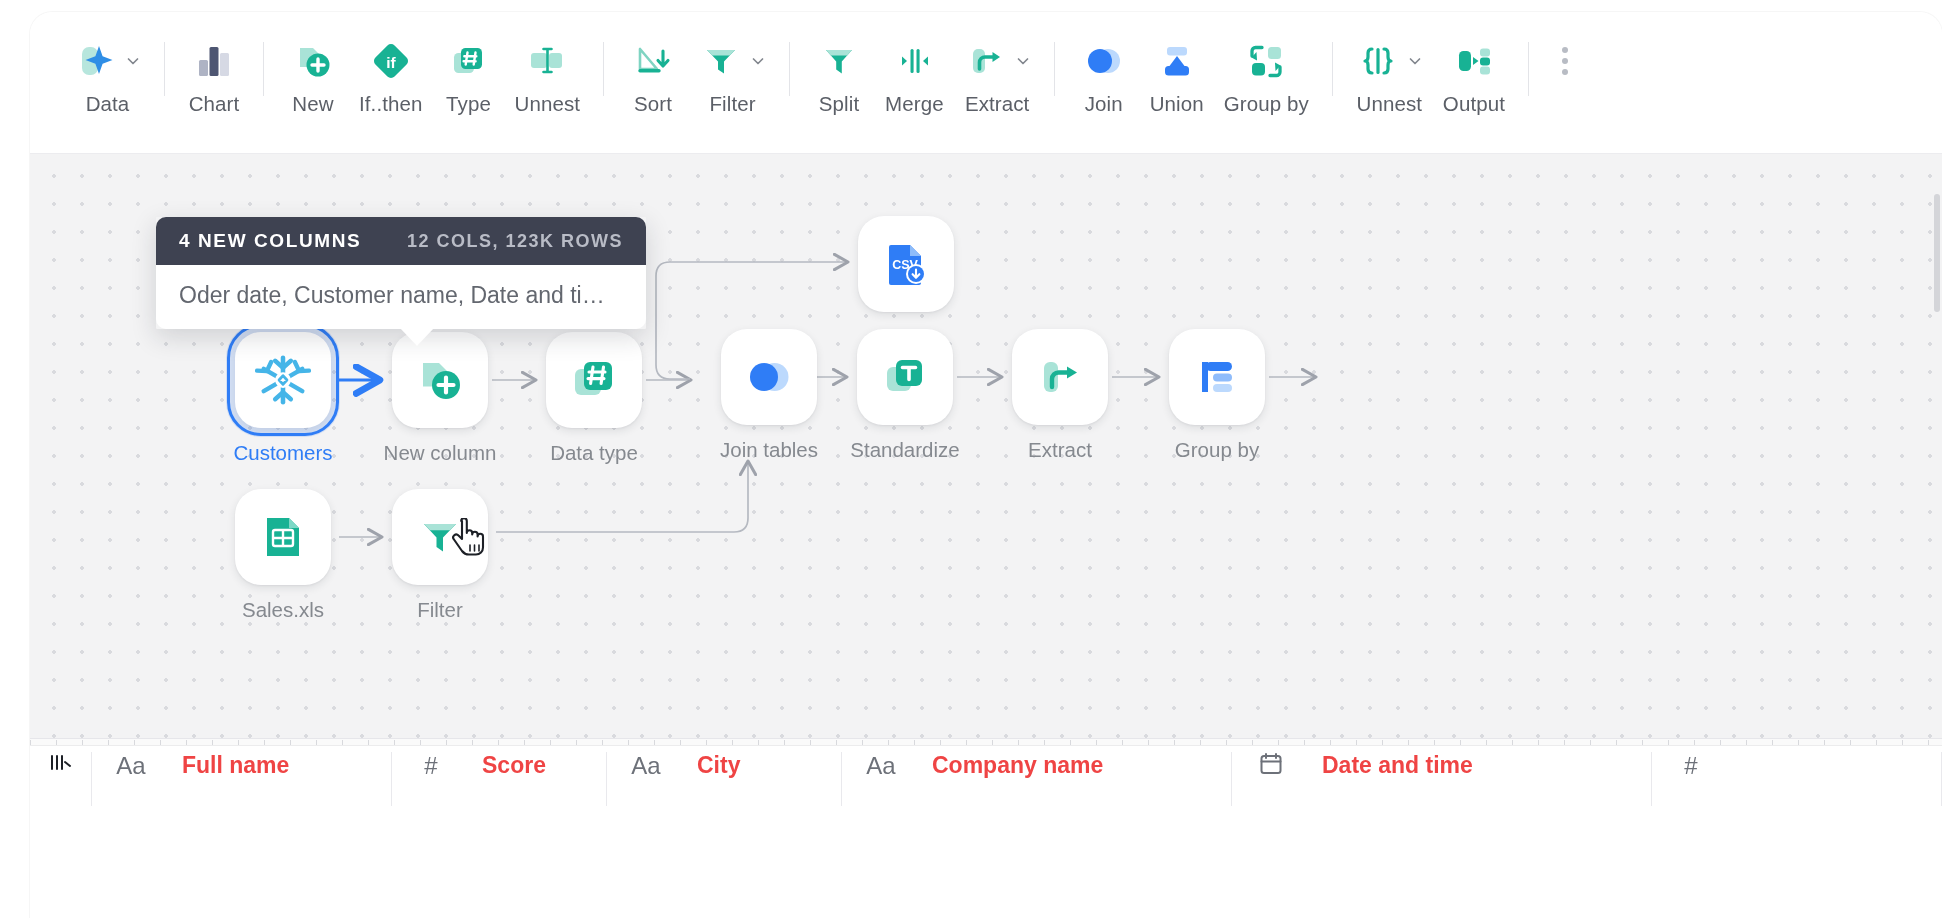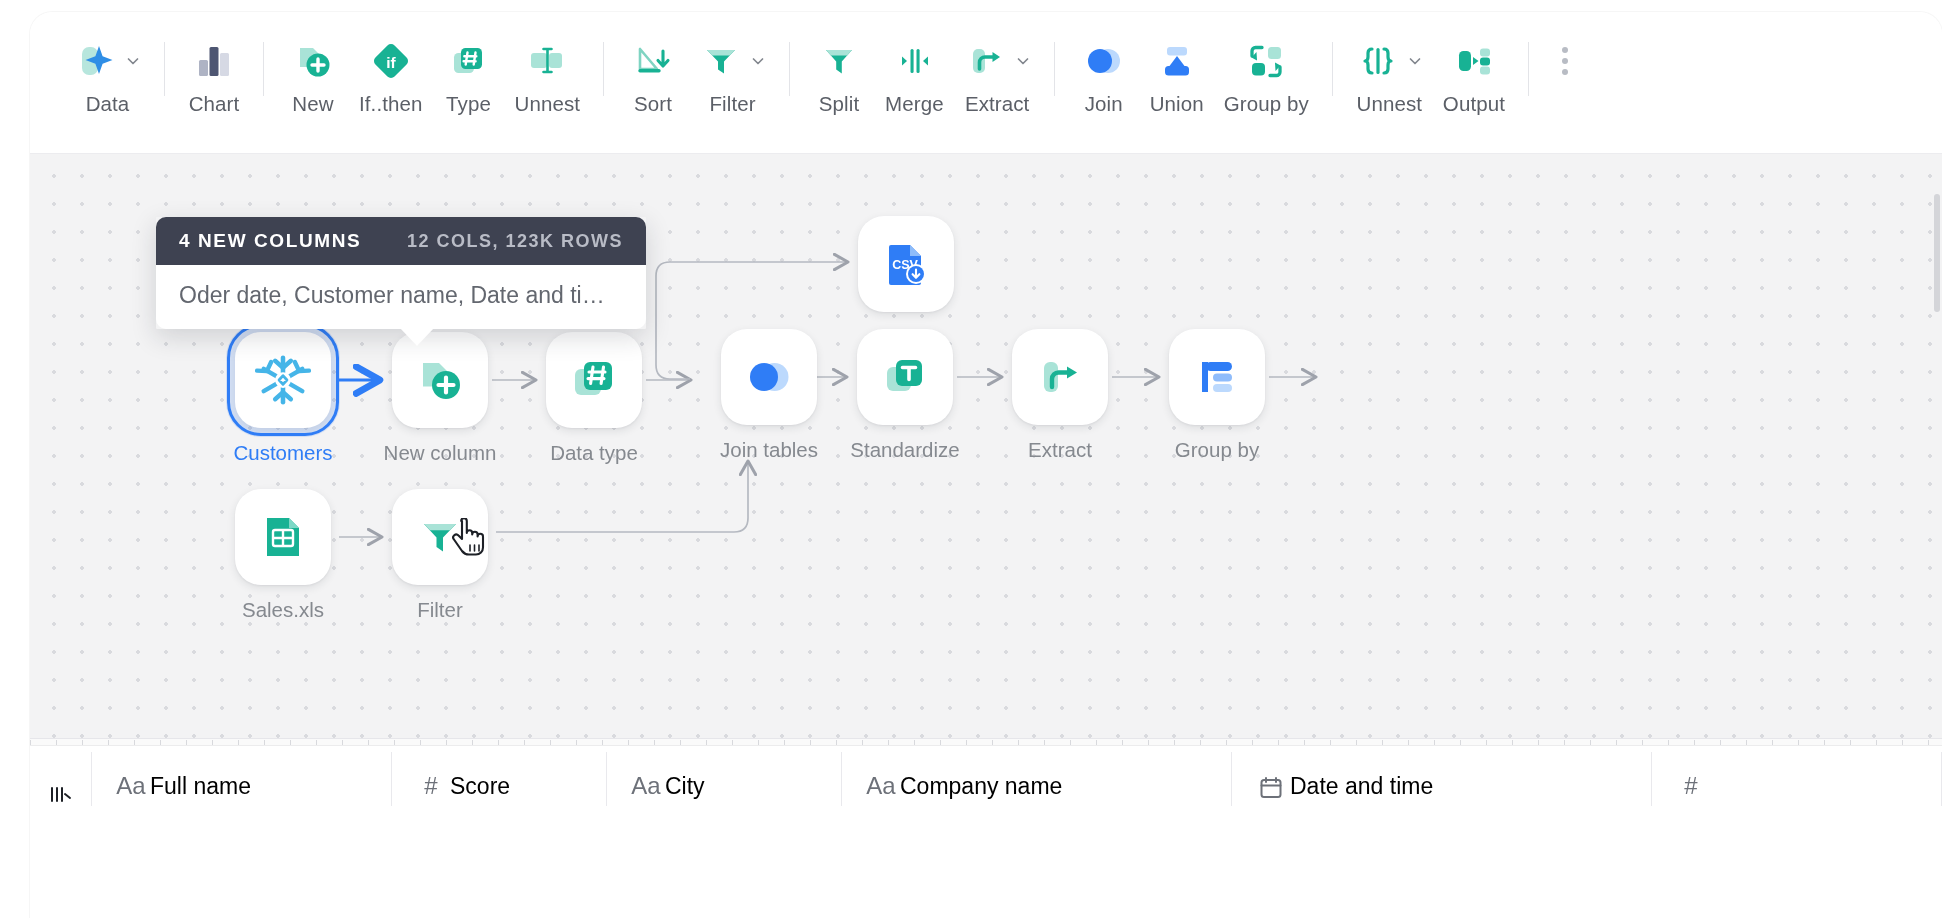--- a/index.html
+++ b/index.html
@@ -174,29 +174,29 @@
   .table-strip {
     position: absolute; left: 0; top: 726px;
     width: 100%; height: 180px;
     background: #ffffff;
     border-top: 1px solid #e6e6ea;
   }
   .ruler { height: 7px; width: 100%; position: relative; border-bottom: 1px solid #ececed; background:#fafafa; }
   .ruler i { position:absolute; top:1px; width:1px; height:5px; background:#d8d9dd; }
   .thead { display: flex; height: 60px; align-items: flex-end; }
   .th {
-    display: flex; align-items: flex-end; gap: 2px;
+    display: flex; align-items: flex-start; gap: 34px;
     padding: 0 22px 6px 22px;
     border-right: 1px solid #e9e9ed;
     height: 54px;
     cursor: pointer;
     white-space: nowrap;
   }
   .th .type-ic { color: #6d7179; font-size: 24px; width: 34px; flex: none; display:flex; align-items:center; justify-content:center; }
-  .th .th-text { font-size: 23px; font-weight: normal; color: #000000; }
+  .th .th-text { font-size: 23px; font-weight: bold; color: #ef4444; }
   .th.handle { width: 62px; padding: 0; justify-content: center; border-right: 1px solid #e9e9ed; }
 </style>
 </head>
 <body>
 
 <div class="app-window">
 
   <div class="toolbar">
 
     <div class="tool">

